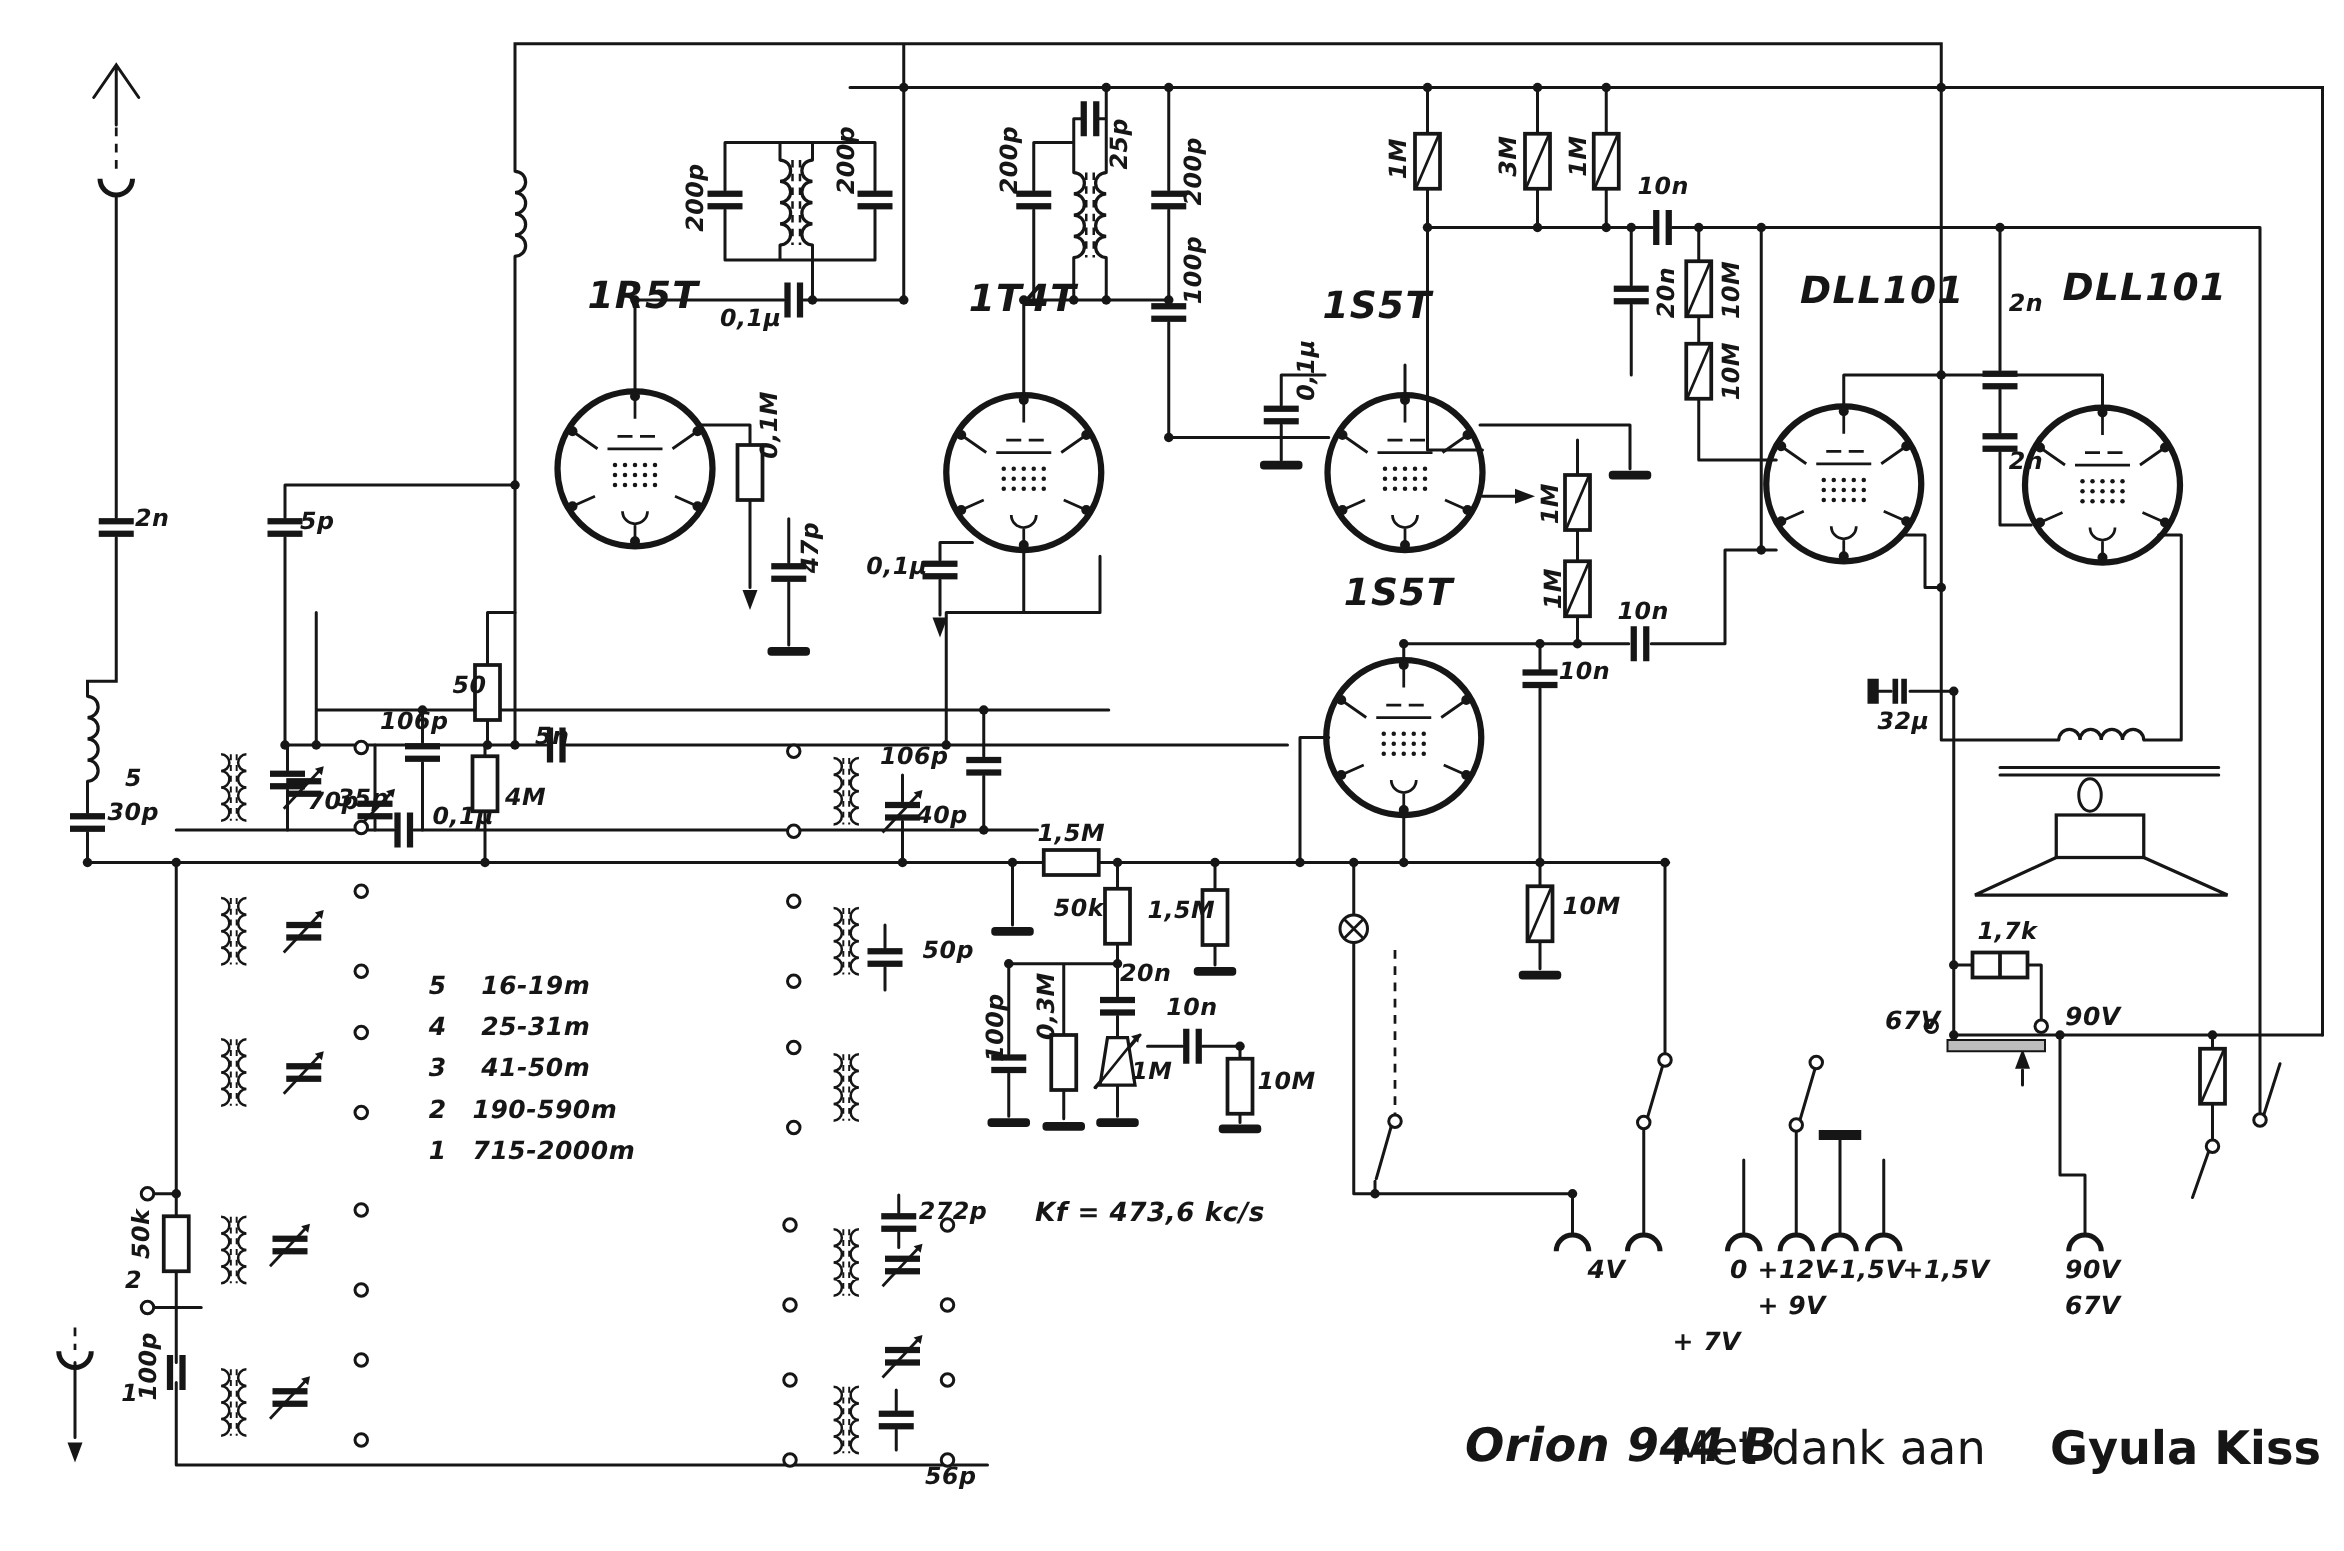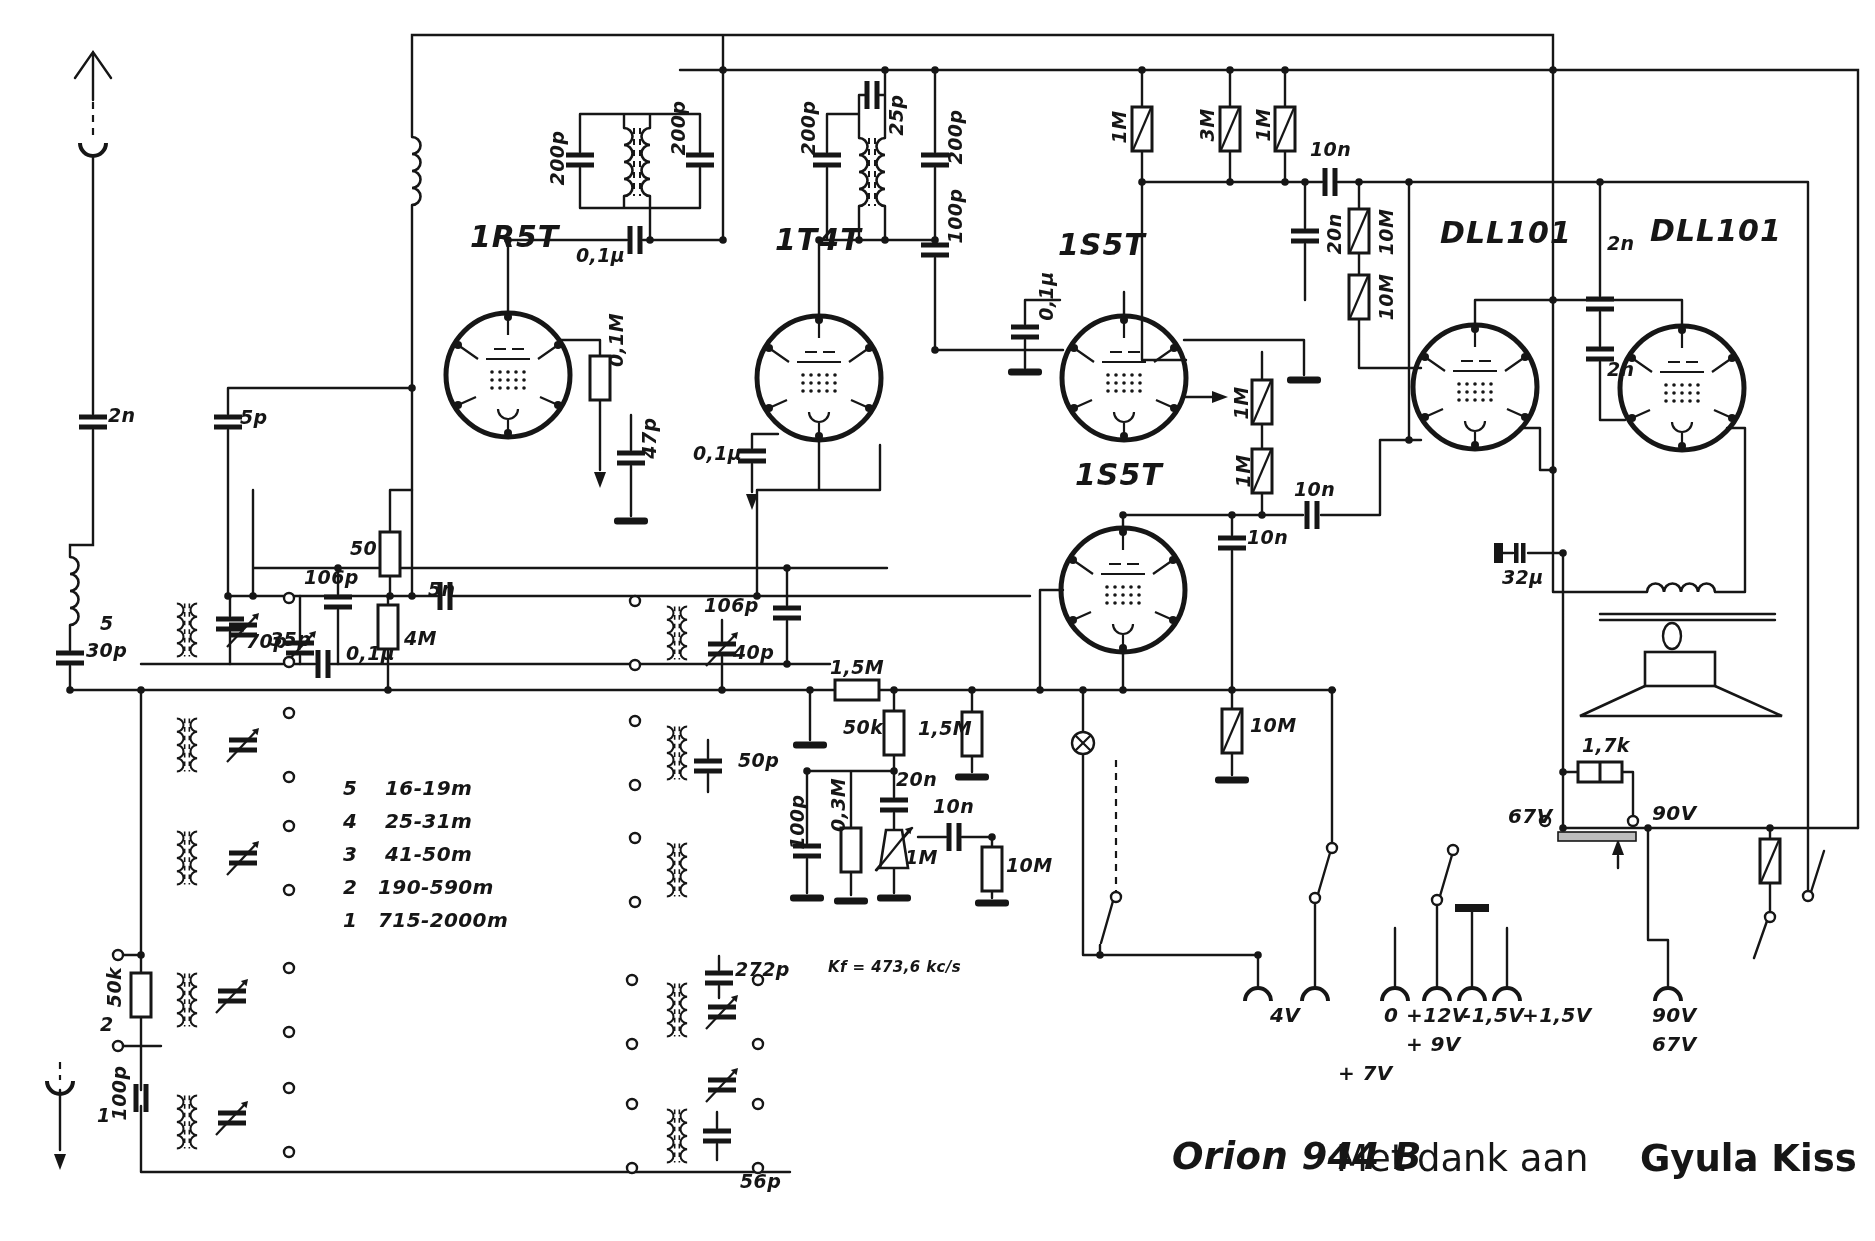--- a/index.html
+++ b/index.html
@@ -3,21 +3,21 @@
 <meta charset="utf-8">
 <style>
   html,body{margin:0;padding:0;background:#fff;}
   #canvas{position:relative;width:1875px;height:1241px;background:#fff;overflow:hidden;
           font-family:"DejaVu Sans",sans-serif;color:#161616;}
   svg{position:absolute;left:0;top:0;}
   .lbl{position:absolute;font-style:italic;font-weight:700;font-size:19px;line-height:1;
        white-space:nowrap;color:#161616;letter-spacing:.4px;}
   .rot{transform:translate(-50%,-50%) rotate(-90deg);}
   .t30{font-size:30px;letter-spacing:1px;}
-  .t23{font-size:15px;}
+  .t23{font-size:21px;}
   .t20{font-size:20px;}
   .t36{font-size:37px;}
   .plain{font-style:normal;font-weight:400;letter-spacing:0;}
   .boldup{font-style:normal;font-weight:700;letter-spacing:0;}
 </style>
 </head>
 <body>
 
 <div id="canvas">
 
@@ -375,21 +375,21 @@
 <div class="lbl t30" style="left:1650px;top:216px">DLL101</div>
 
 <div class="lbl" style="left:108px;top:406px">2n</div>
 <div class="lbl" style="left:240px;top:408px">5p</div>
 <div class="lbl" style="left:100px;top:614px">5</div>
 <div class="lbl" style="left:86px;top:641px">30p</div>
 <div class="lbl" style="left:246px;top:632px">70p</div>
 <div class="lbl" style="left:304px;top:568px">106p</div>
 <div class="lbl" style="left:270px;top:630px">35p</div>
 <div class="lbl" style="left:346px;top:644px">0,1μ</div>
-<div class="lbl" style="left:350px;top:539px">50</div>
+<div class="lbl" style="left:362px;top:539px">50</div>
 <div class="lbl" style="left:428px;top:580px">5n</div>
 <div class="lbl" style="left:404px;top:629px">4M</div>
 <div class="lbl" style="left:576px;top:246px">0,1μ</div>
 <div class="lbl" style="left:693px;top:444px">0,1μ</div>
 <div class="lbl" style="left:1310px;top:140px">10n</div>
 <div class="lbl" style="left:1607px;top:234px">2n</div>
 <div class="lbl" style="left:1607px;top:360px">2n</div>
 <div class="lbl" style="left:1294px;top:480px">10n</div>
 <div class="lbl" style="left:1247px;top:528px">10n</div>
 <div class="lbl" style="left:704px;top:596px">106p</div>

